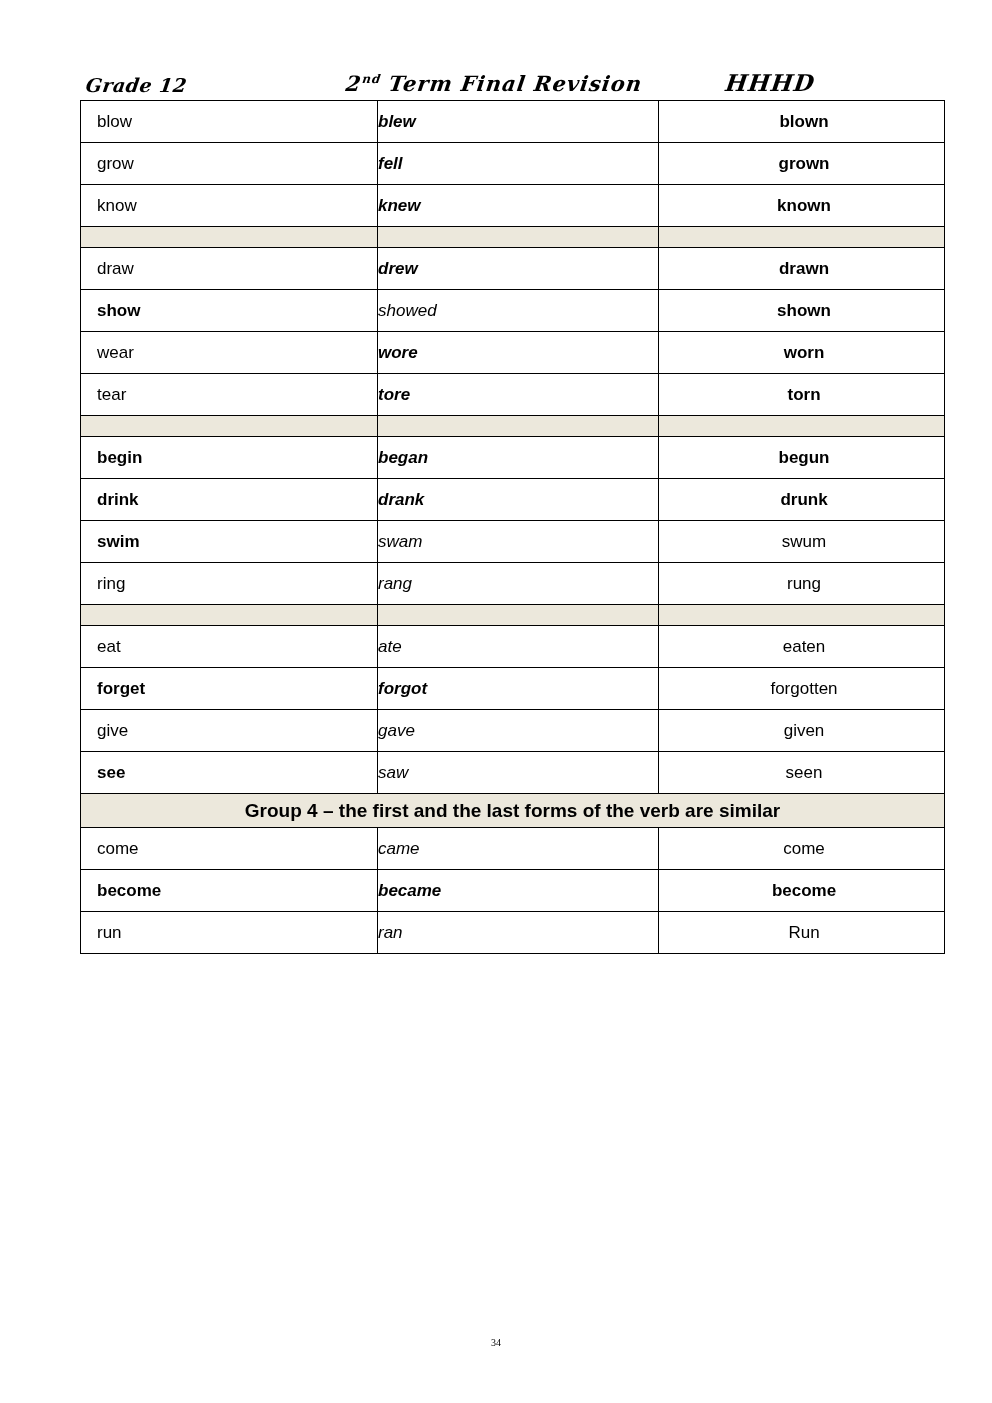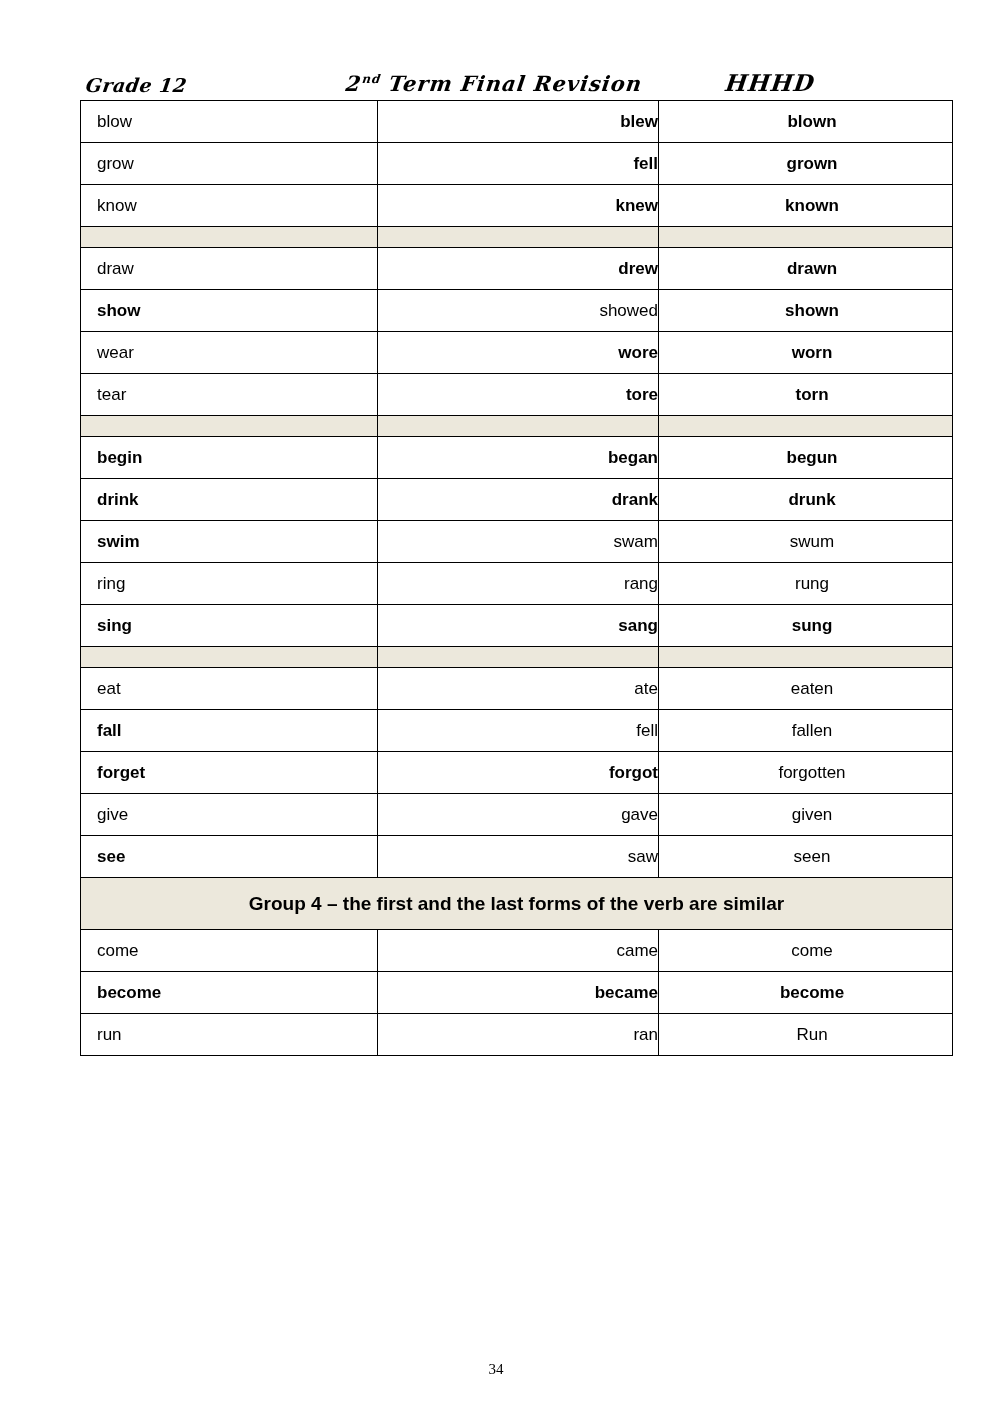--- a/index.html
+++ b/index.html
@@ -74,49 +74,48 @@
     table-layout: fixed;
   }
   table.verbs td {
     border: 1.4px solid #000000;
     height: 41px;
     padding: 0 0 0 16px;
     font-size: 17px;
     vertical-align: middle;
   }
   table.verbs td.c1 { width: 280px; text-align: left; }
-  table.verbs td.c2 { width: 280px; text-align: right; padding-left: 0; }
-  table.verbs td.c3 { width: 280px; text-align: center; padding-left: 13px; }
+  table.verbs td.c2 { width: 280px; text-align: left; padding-left: 0; font-style: italic; }
+  table.verbs td.c3 { width: 280px; text-align: center; padding-left: 5px; }
   table.verbs tr.spacer td {
     height: 20px;
     background: #ece8dc;
     border-left: 1.4px solid #000000;
     border-right: 1.4px solid #000000;
     border-top: 1.4px solid #000000;
     border-bottom: 1.4px solid #000000;
     padding: 0;
   }
   table.verbs tr.group-row td {
     height: 33px;
     background: #ece8dc;
     text-align: center;
     font-size: 19px;
     font-weight: bold;
-    padding: 9px;
+    padding: 0;
   }
   .bold { font-weight: bold; }
   .page-number {
     position: absolute;
     left: 0;
     top: 1337px;
     width: 992px;
     text-align: center;
-    font-size: 15px;
+    font-size: 10px;
     font-family: "Liberation Serif", serif;
-    margin-top: 24px;
   }
 </style>
 </head>
 <body>
 
 <div class="page">
 
   <div class="header">
     <div class="header-left">
       <span>Grade 12</span>
@@ -188,41 +187,31 @@
         <tr>
           <td class="c1 bold">swim</td>
           <td class="c2">swam</td>
           <td class="c3">swum</td>
         </tr>
         <tr>
           <td class="c1">ring</td>
           <td class="c2">rang</td>
           <td class="c3">rung</td>
         </tr>
-        <tr>
-          <td class="c1 bold">sing</td>
-          <td class="c2 bold">sang</td>
-          <td class="c3 bold">sung</td>
-        </tr>
         <tr class="spacer">
           <td class="c1"></td>
           <td class="c2"></td>
           <td class="c3"></td>
         </tr>
         <tr>
           <td class="c1">eat</td>
           <td class="c2">ate</td>
           <td class="c3">eaten</td>
         </tr>
         <tr>
-          <td class="c1 bold">fall</td>
-          <td class="c2">fell</td>
-          <td class="c3">fallen</td>
-        </tr>
-        <tr>
           <td class="c1 bold">forget</td>
           <td class="c2 bold">forgot</td>
           <td class="c3">forgotten</td>
         </tr>
         <tr>
           <td class="c1">give</td>
           <td class="c2">gave</td>
           <td class="c3">given</td>
         </tr>
         <tr>

